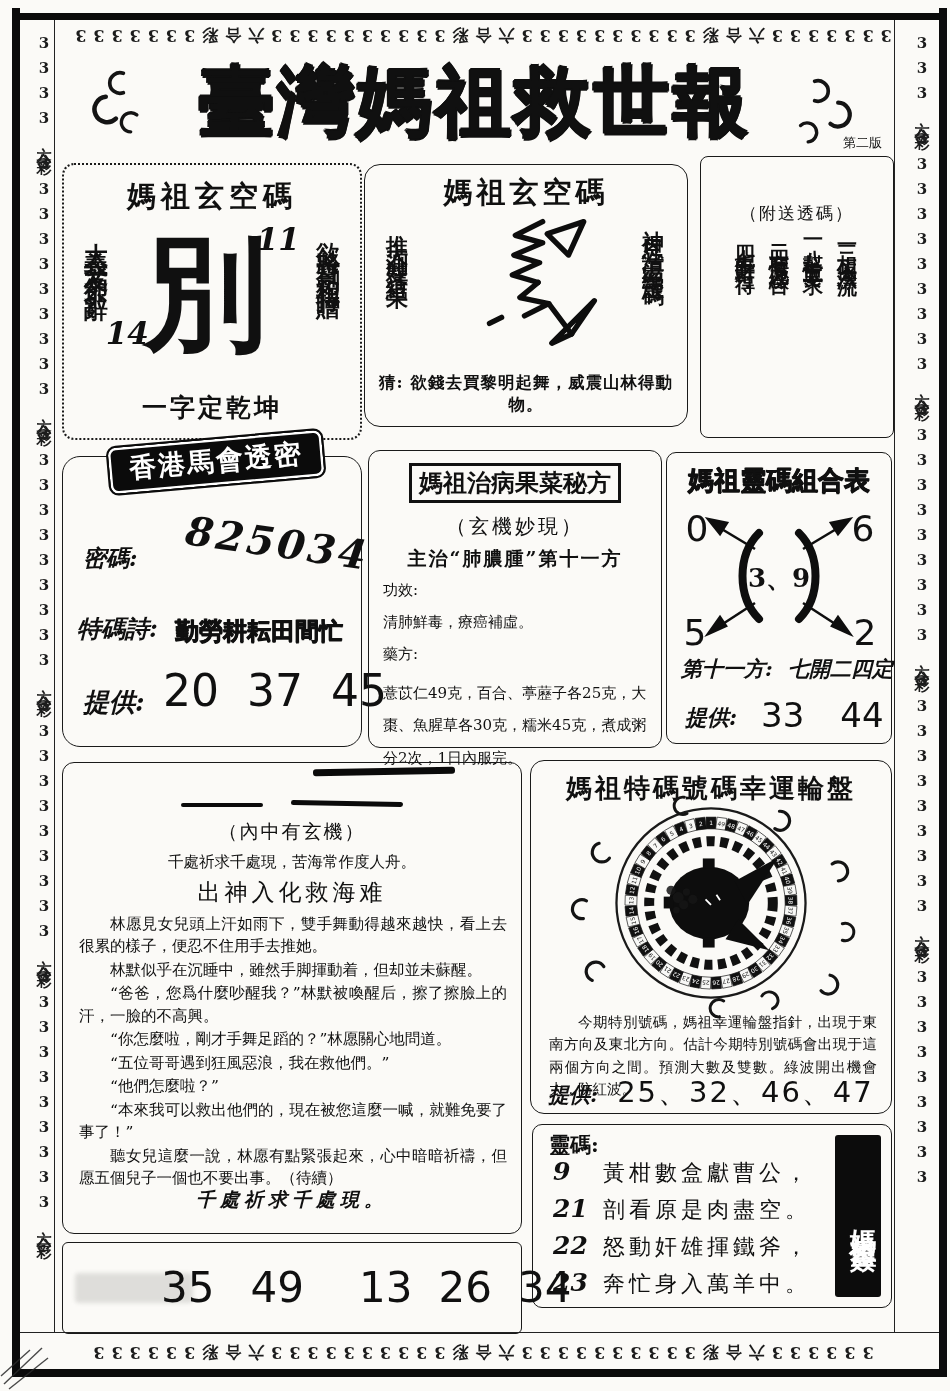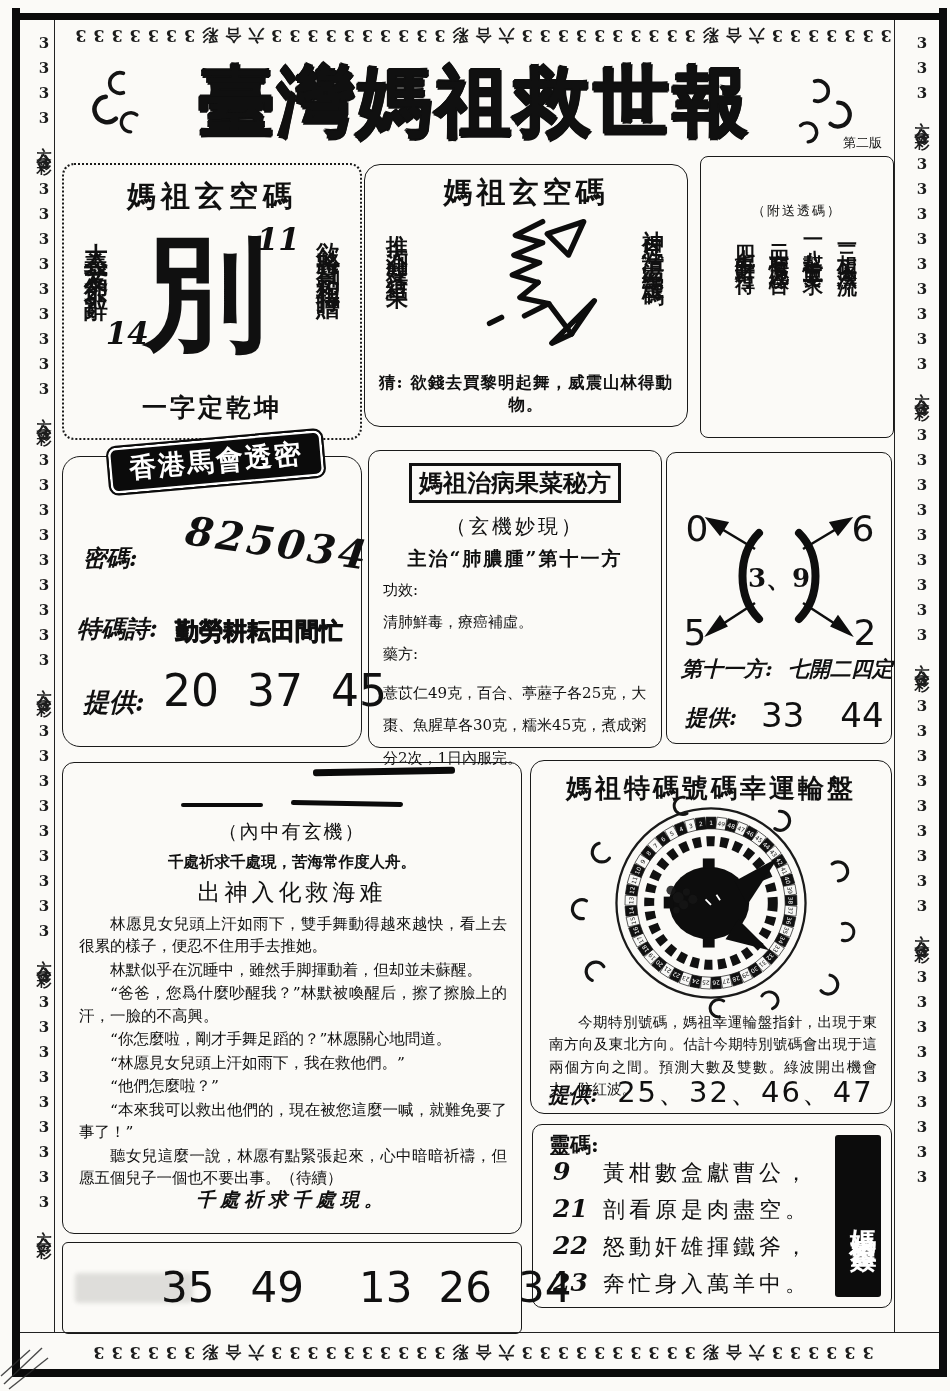--- a/index.html
+++ b/index.html
@@ -123,21 +123,21 @@
         <path d="M112,94 L88,114 L126,122 L94,138"></path>
         <path d="M126,122 L156,162"></path>
         <path d="M156,162 L186,118 L130,174 Z"></path>
         <path d="M48,148 L64,140"></path>
       </g>
     </svg>
     <div class="ctitle" style="bottom:10px;font-size:16.5px;font-weight:600;letter-spacing:1px;">猜: 欲錢去買黎明起舞，威震山林得動物。</div>
   </div>
 
   <div class="box" style="left:700px;top:156px;width:192px;height:280px;border-radius:8px;">
-    <div class="ctitle" style="top:45px;font-size:13px;letter-spacing:2px;font-weight:400;">（附送透碼）</div>
+    <div class="ctitle" style="top:45px;font-size:17px;letter-spacing:2px;font-weight:400;">（附送透碼）</div>
     <div class="poemcols" style="left:50%;top:72px;height:200px;transform:translateX(-50%);">
       <div>三一相依六漂流，</div>
       <div>一八幫忙五要求。</div>
       <div>二四有情九綴合，</div>
       <div>四七生財二可得。</div>
     </div>
   </div>
 
   <div class="box" style="left:62px;top:456px;width:298px;height:289px;border-radius:18px;">
     <div class="badge" style="top:-20px;left:44px;width:214px;height:46px;line-height:44px;font-size:27px;letter-spacing:2px;transform:rotate(-5deg);">香港馬會透密</div>
@@ -159,20 +159,21 @@
     <div class="ctitle" style="top:95px;font-size:19px;font-weight:700;letter-spacing:2px;">主治“肺膿腫”第十一方</div>
     <div class="abs" style="left:14px;right:10px;top:130px;font-size:15px;">
       <div style="margin-bottom:13px;">功效:</div>
       <div style="margin-bottom:13px;">清肺鮮毒，療癌補虛。</div>
       <div style="margin-bottom:13px;">藥方:</div>
       <div style="line-height:2.15;">薏苡仁49克，百合、葶藶子各25克，大棗、魚腥草各30克，糯米45克，煮成粥分2次，1日內服完。</div>
     </div>
   </div>
 
   <div class="box" style="left:666px;top:452px;width:224px;height:290px;border-radius:10px;">
+    <div class="ctitle heavy" style="top:10px;font-size:26px;">媽祖靈碼組合表</div>
     <svg class="abs" style="left:8px;top:46px;" width="208" height="152" viewBox="0 0 208 152">
       <g font-family="DejaVu Sans, sans-serif" font-size="36" fill="#111">
         <text x="22" y="42" text-anchor="middle">0</text>
         <text x="188" y="42" text-anchor="middle">6</text>
         <text x="20" y="146" text-anchor="middle">5</text>
         <text x="190" y="146" text-anchor="middle">2</text>
       </g>
       <g fill="none" stroke="#0e0e0e" stroke-linecap="round">
         <path d="M84,34 C62,56 62,98 84,120" stroke-width="8"></path>
         <path d="M124,34 C146,56 146,98 124,120" stroke-width="8"></path>
@@ -198,28 +199,28 @@
       <span>33</span>
       <span>44</span>
     </div>
   </div>
 
   <div class="box story" style="left:62px;top:762px;width:458px;height:470px;">
     <div class="smudge" style="left:250px;top:5px;width:142px;height:7px;transform:rotate(-1deg);"></div>
     <div class="smudge" style="left:118px;top:40px;width:82px;height:4px;"></div>
     <div class="smudge" style="left:228px;top:38px;width:112px;height:5px;transform:rotate(1deg);"></div>
     <div class="ctitle" style="top:56px;font-size:19px;font-weight:500;letter-spacing:2px;">（內中有玄機）</div>
-    <div class="ctitle" style="top:89px;font-size:15.5px;font-weight:700;">千處祈求千處現，苦海常作度人舟。</div>
+    <div class="ctitle" style="top:89px;font-size:15.5px;font-weight:400;">千處祈求千處現，苦海常作度人舟。</div>
     <div class="ctitle" style="top:114px;font-size:23px;font-weight:500;letter-spacing:4px;">出神入化救海难</div>
     <div class="abs" style="left:16px;right:14px;top:150px;">
       <p>林愿見女兒頭上汗如雨下，雙手舞動得越來越快，看上去很累的樣子，便忍不住用手去推她。</p>
       <p>林默似乎在沉睡中，雖然手脚揮動着，但却並未蘇醒。</p>
       <p>“爸爸，您爲什麼吵醒我？”林默被喚醒后，擦了擦臉上的汗，一臉的不高興。</p>
       <p>“你怎麼啦，剛才手舞足蹈的？”林愿關心地問道。</p>
-      <p>“林愿見女兒頭上汗如雨下，我在救他們。”</p>
+      <p>“五位哥哥遇到狂風惡浪，我在救他們。”</p>
       <p>“他們怎麼啦？”</p>
       <p>“本來我可以救出他們的，現在被您這麼一喊，就難免要了事了！”</p>
       <p>聽女兒這麼一說，林愿有點緊張起來，心中暗暗祈禱，但愿五個兒子一個也不要出事。（待續）</p>
     </div>
     <div class="ctitle brush" style="bottom:20px;font-size:19px;letter-spacing:5px;">千處祈求千處現。</div>
   </div>
 
   <div class="box" style="left:530px;top:760px;width:360px;height:352px;border-radius:14px;">
     <div class="ctitle" style="top:10px;font-size:26px;letter-spacing:3px;font-weight:600;">媽祖特碼號碼幸運輪盤</div>
     <div class="abs" style="left:0;top:40px;width:360px;height:210px;">

